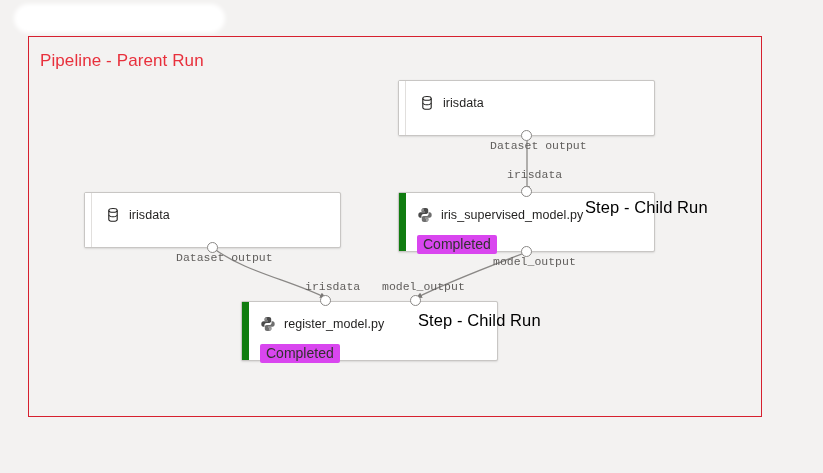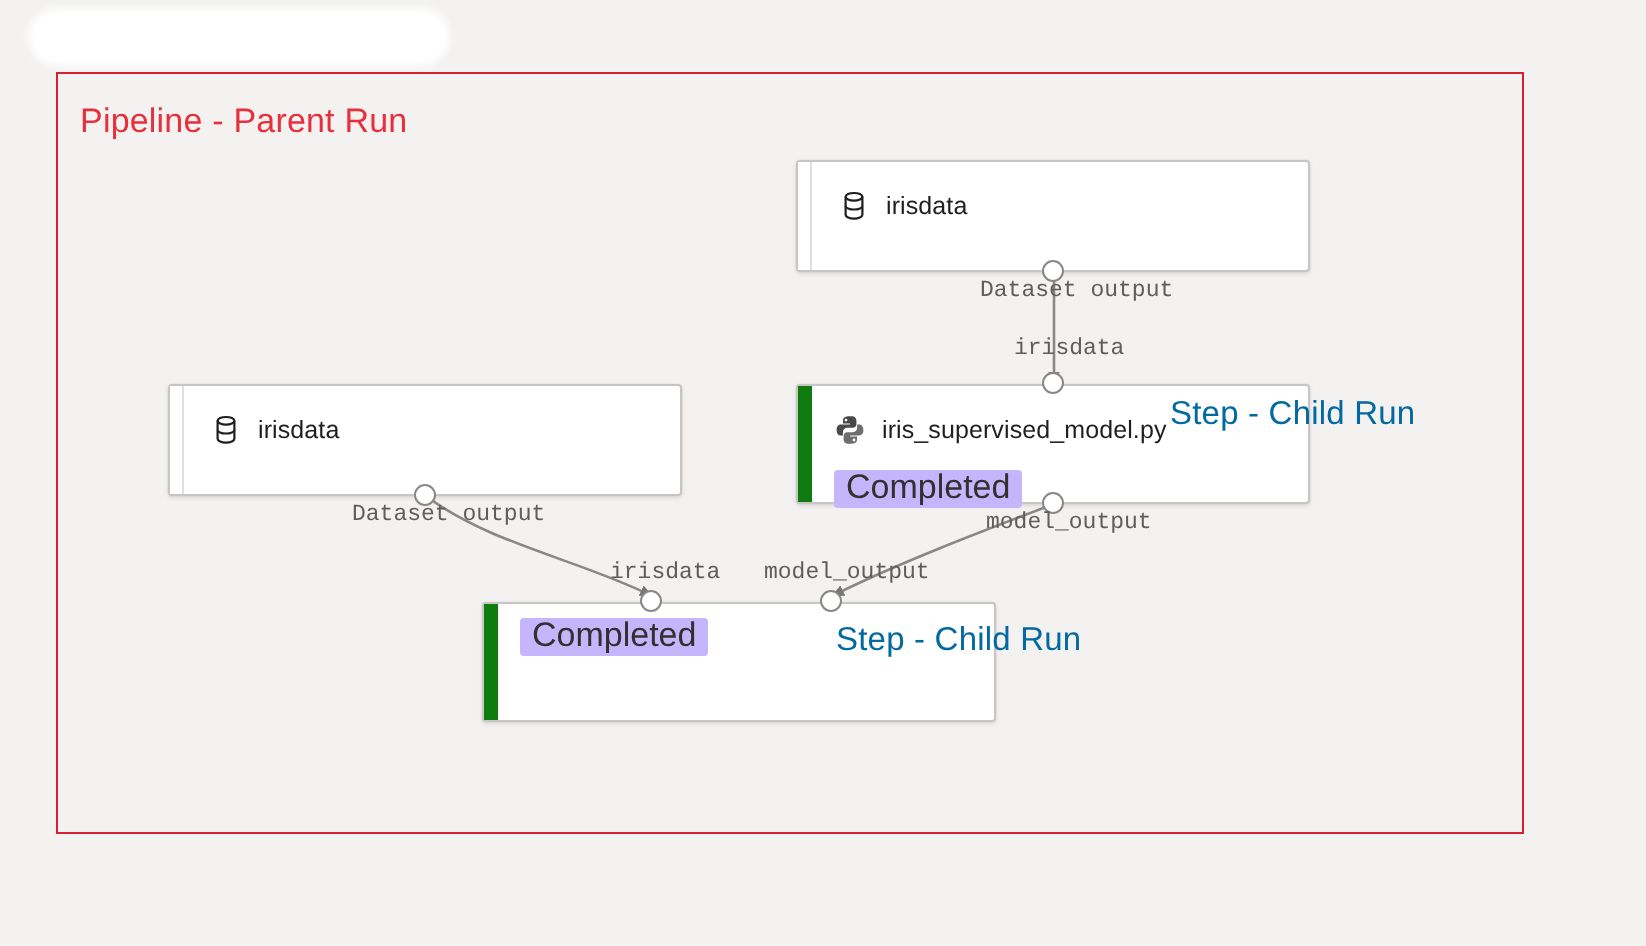--- a/index.html
+++ b/index.html
@@ -87,23 +87,23 @@
     color:#201f1e;
     white-space:nowrap;
     letter-spacing:.05px;
   }
 
   .status-badge{
     display:inline-block;
     margin-left:18px;
     margin-top:7px;
     padding:2px 6px 3px 6px;
-    background:#c4b5fd;
+    background:#d946ef;
     color:#323130;
-    font-size:17px;
+    font-size:14px;
     border-radius:2px;
     line-height:14px;
   }
 
   
   .port{
     position:absolute;
     width:11px;height:11px;
     border-radius:50%;
     background:#ffffff;
@@ -117,21 +117,21 @@
     font-size:11.5px;
     color:#605e5c;
     white-space:nowrap;
     font-family:Liberation Mono, monospace;
   }
 
   
   .annotation{
     position:absolute;
     font-size:16.5px;
-    color:#0369a1;
+    color:#000000;
     white-space:nowrap;
     letter-spacing:.1px;
   }
 </style>
 </head>
 <body>
 
 <div class="redaction"></div>
 
 <div class="parent-frame"></div>
@@ -201,19 +201,34 @@
   </div>
   <span class="status-badge">Completed</span>
 </div>
 <div class="port" style="left:521px; top:186px;"></div>
 <div class="port" style="left:521px; top:246px;"></div>
 <div class="edge-label" style="left:493px; top:255px;">model_output</div>
 <div class="annotation" style="left:585px; top:198px;">Step - Child Run</div>
 
 <div class="node step" style="left:241px; top:301px; width:257px; height:60px;">
   <div class="accent"></div>
+  <div class="node-head">
+    <svg class="node-icon" viewBox="0 0 16 16">
+      <path d="M7.85 1.1 C5.6 1.1 4.5 1.85 4.5 3.1 L4.5 4.75 L7.95 4.75 L7.95 5.25 L3.45 5.25
+               C2.25 5.25 1.3 6.1 1.3 7.95 C1.3 9.8 2.15 10.75 3.35 10.75 L4.45 10.75 L4.45 9.0
+               C4.45 7.75 5.5 6.9 6.75 6.9 L9.35 6.9 C10.35 6.9 11.2 6.1 11.2 5.1 L11.2 3.1
+               C11.2 1.95 10.3 1.1 9.0 1.1 Z M6.0 2.35 C6.38 2.35 6.68 2.65 6.68 3.03
+               C6.68 3.41 6.38 3.7 6.0 3.7 C5.62 3.7 5.32 3.41 5.32 3.03 C5.32 2.65 5.62 2.35 6.0 2.35 Z" fill="#4a4a4a"></path>
+      <path d="M8.15 14.9 C10.4 14.9 11.5 14.15 11.5 12.9 L11.5 11.25 L8.05 11.25 L8.05 10.75 L12.55 10.75
+               C13.75 10.75 14.7 9.9 14.7 8.05 C14.7 6.2 13.85 5.25 12.65 5.25 L11.55 5.25 L11.55 7.0
+               C11.55 8.25 10.5 9.1 9.25 9.1 L6.65 9.1 C5.65 9.1 4.8 9.9 4.8 10.9 L4.8 12.9
+               C4.8 14.05 5.7 14.9 7.0 14.9 Z M10.0 13.65 C9.62 13.65 9.32 13.35 9.32 12.97
+               C9.32 12.59 9.62 12.3 10.0 12.3 C10.38 12.3 10.68 12.59 10.68 12.97 C10.68 13.35 10.38 13.65 10.0 13.65 Z" fill="#6e6e6e"></path>
+    </svg>
+    <span class="node-title">register_model.py</span>
+  </div>
   <span class="status-badge">Completed</span>
 </div>
 <div class="port" style="left:320px; top:295px;"></div>
 <div class="port" style="left:410px; top:295px;"></div>
 <div class="edge-label" style="left:305px; top:280px;">irisdata</div>
 <div class="edge-label" style="left:382px; top:280px;">model_output</div>
 <div class="annotation" style="left:418px; top:311px;">Step - Child Run</div>
 
 </body></html>

